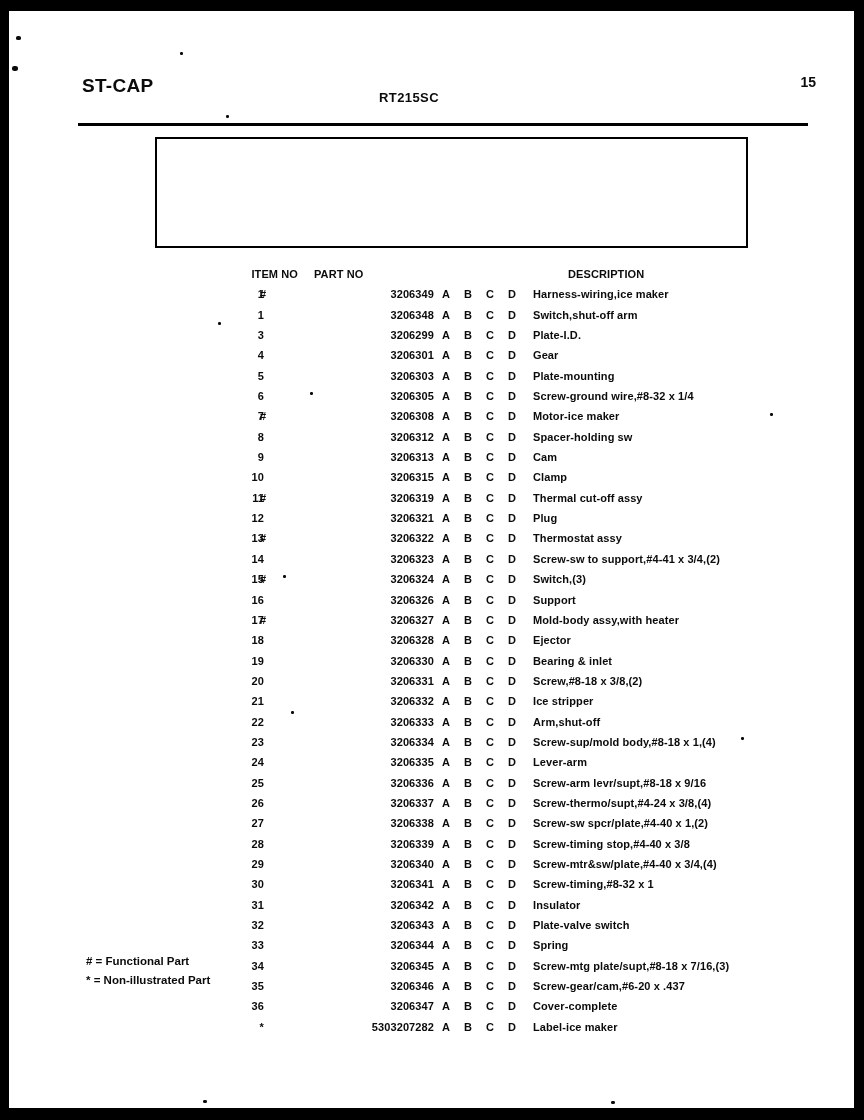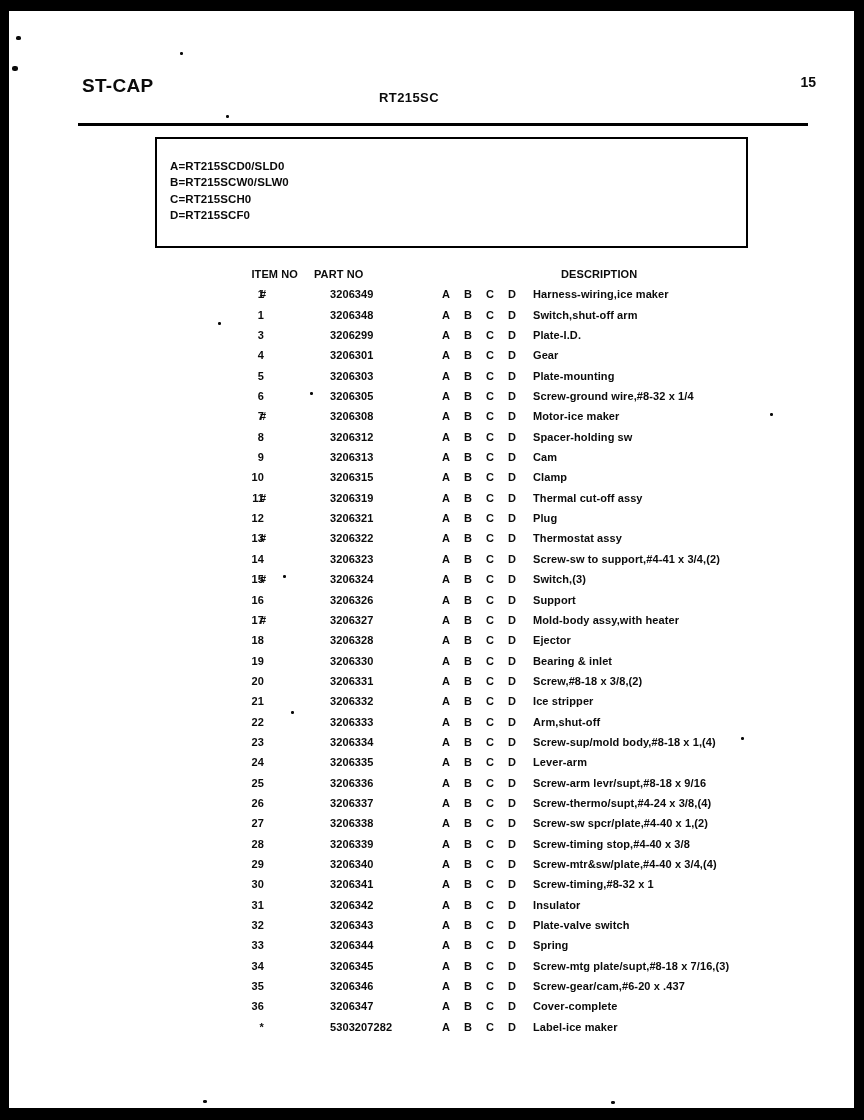--- a/index.html
+++ b/index.html
@@ -106,30 +106,30 @@
     color: #0b0b0b;
     letter-spacing: 0.1px;
   }
   .trow {
     position: relative;
     height: 20.35px;
     white-space: nowrap;
   }
   .c-item   { position: absolute; left: 0px;   width: 30px; text-align: right; }
   .c-flag   { position: absolute; left: 26px;  width: 14px; text-align: left; }
-  .c-part   { position: absolute; left: 96px;  width: 104px; }
+  .c-part   { position: absolute; left: 96px;  width: 104px; text-align: right; }
   .c-a      { position: absolute; left: 208px; }
   .c-b      { position: absolute; left: 230px; }
   .c-c      { position: absolute; left: 252px; }
   .c-d      { position: absolute; left: 274px; }
   .c-desc   { position: absolute; left: 299px; }
 
   .thead .c-item { left: 0px; width: 64px; }
   .thead .c-part { left: 80px; width: auto; text-align: left; }
-  .thead .c-desc { left: 299px; padding-left: 28px; }
+  .thead .c-desc { left: 306px; padding-left: 28px; }
 
   
   #footnotes {
     position: absolute;
     left: 86px; top: 952px;
     font-size: 11.5px;
     font-weight: bold;
     line-height: 19px;
     color: #0b0b0b;
   }
@@ -167,26 +167,20 @@
   <div class="speck" style="left:203px; top:1100px; width:4px; height:3px;"></div>
 
   <div id="doc-header">
     <div id="header-left">ST-CAP</div>
     <div id="header-model">RT215SC</div>
     <div id="header-page-number">15</div>
     <div id="header-rule"></div>
   </div>
 
   <div id="legend-box"></div>
-  <div id="legend-list">
-    <div class="legend-row">A=RT215SCD0/SLD0</div>
-    <div class="legend-row">B=RT215SCW0/SLW0</div>
-    <div class="legend-row">C=RT215SCH0</div>
-    <div class="legend-row">D=RT215SCF0</div>
-  </div>
 
   <div id="parts-table">
     <div class="trow thead">
       <span class="c-item">ITEM NO</span>
       <span class="c-part">PART NO</span>
       <span class="c-desc">DESCRIPTION</span>
     </div>
     <div id="table-body">
         <div class="trow">
           <span class="c-item">1</span>
@@ -554,15 +548,19 @@
           <span class="c-part">5303207282</span>
           <span class="c-a">A</span>
           <span class="c-b">B</span>
           <span class="c-c">C</span>
           <span class="c-d">D</span>
           <span class="c-desc">Label-ice maker</span>
         </div>
       </div>
   </div>
 
+  <div id="footnotes">
+    <div># = Functional Part</div>
+    <div>* = Non-illustrated Part</div>
+  </div>
 
 
 </div>
 
 </body></html>

